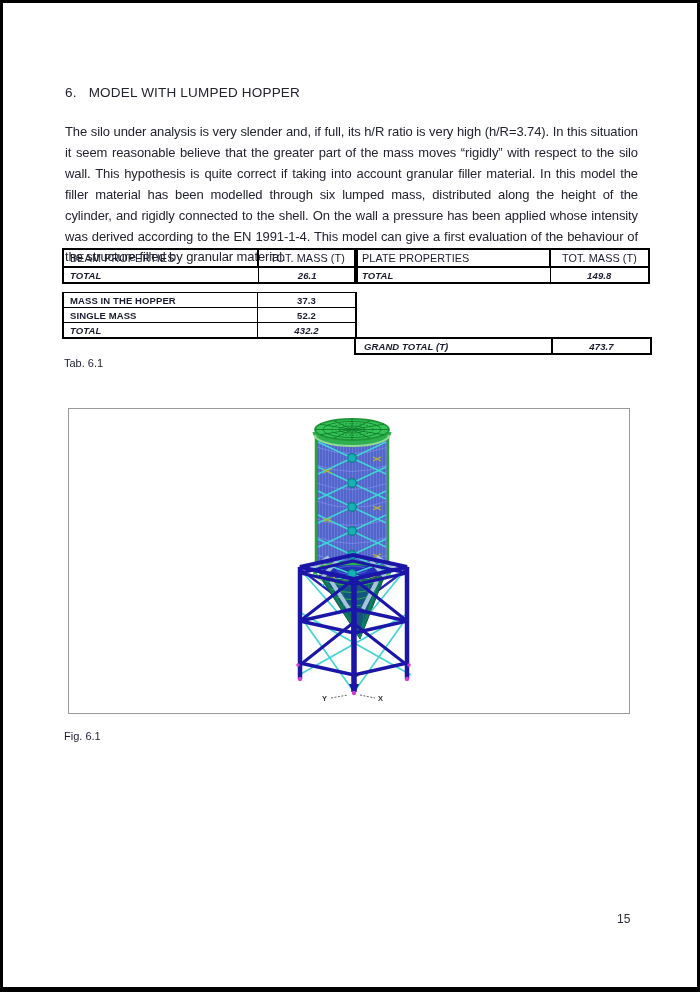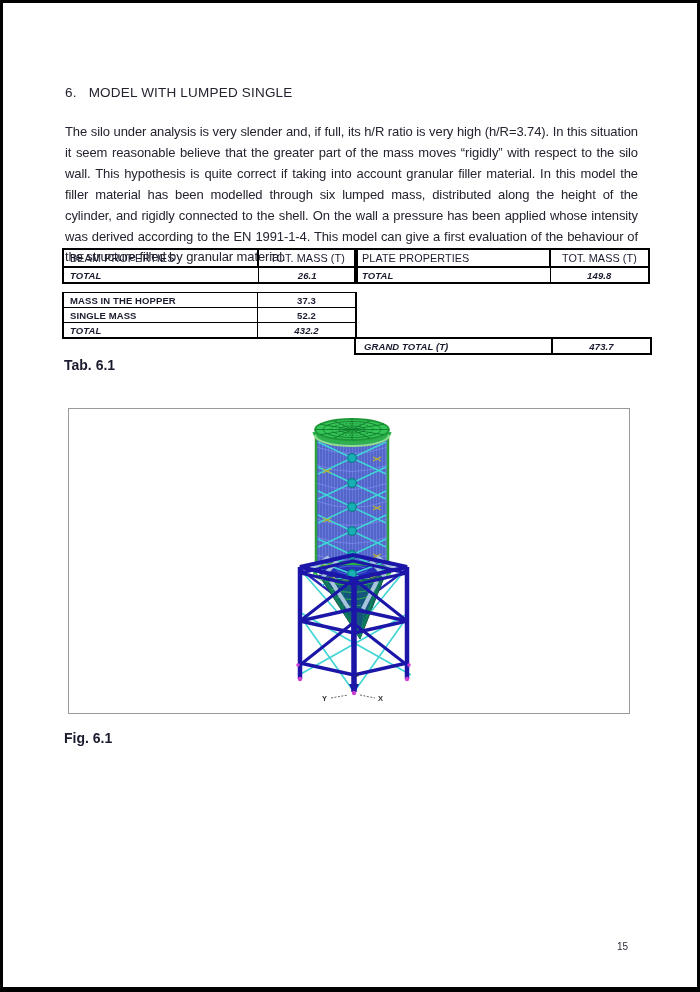--- a/index.html
+++ b/index.html
@@ -45,42 +45,42 @@
   }
   table.props td.val{text-align:center;padding:0;}
   table.props tr:last-child td{border-bottom-width:2px;font-style:italic;}
   table.props td:first-child{border-left-width:2px;}
   table.props td:last-child{border-right-width:2px;}
   table.props td.c1{width:187px;}
   table.props td.c2{width:97px;}
   table.gt td{border-width:2px !important;padding-left:8px;}
 
   .caption{
-    position:absolute;font-size:14px;font-weight:700;color:#1a1b2e;
+    position:absolute;font-size:11px;font-weight:400;color:#1a1b2e;
   }
 
   .figure-box{
     position:absolute;left:68px;top:408px;width:562px;height:306px;
     border:1px solid #9a9a9a;box-sizing:border-box;background:#fff;
   }
 
   .page-number{
-    position:absolute;left:617px;top:941px;
-    font-size:10px;color:#2a2b38;font-weight:500;
+    position:absolute;left:617px;top:912px;
+    font-size:12px;color:#2a2b38;font-weight:500;
   }
 </style>
 </head>
 <body>
 
 <div class="page">
 <div class="inner">
 
   <div class="heading">
     <span class="num">6.</span>
-    <span>MODEL WITH LUMPED SINGLE</span>
+    <span>MODEL WITH LUMPED HOPPER</span>
   </div>
 
   <div class="body-text">The silo under analysis is very slender and, if full, its h/R ratio is very high (h/R=3.74). In this situation it seem reasonable believe that the greater part of the mass moves “rigidly” with respect to the silo wall. This hypothesis is quite correct if taking into account granular filler material. In this model the filler material has been modelled through six lumped mass, distributed along the height of the cylinder, and rigidly connected to the shell. On the wall a pressure has been applied whose intensity was derived according to the EN 1991-1-4. This model can give a first evaluation of the behaviour of the structure filled by granular material.</div>
 
   <table class="props" style="left:62px;top:248px;">
     <tbody>
           <tr class="hdr">
       <td class="c1">BEAM PROPERTIES</td>
       <td class="c2 val">TOT. MASS (T)</td>
     </tr>

